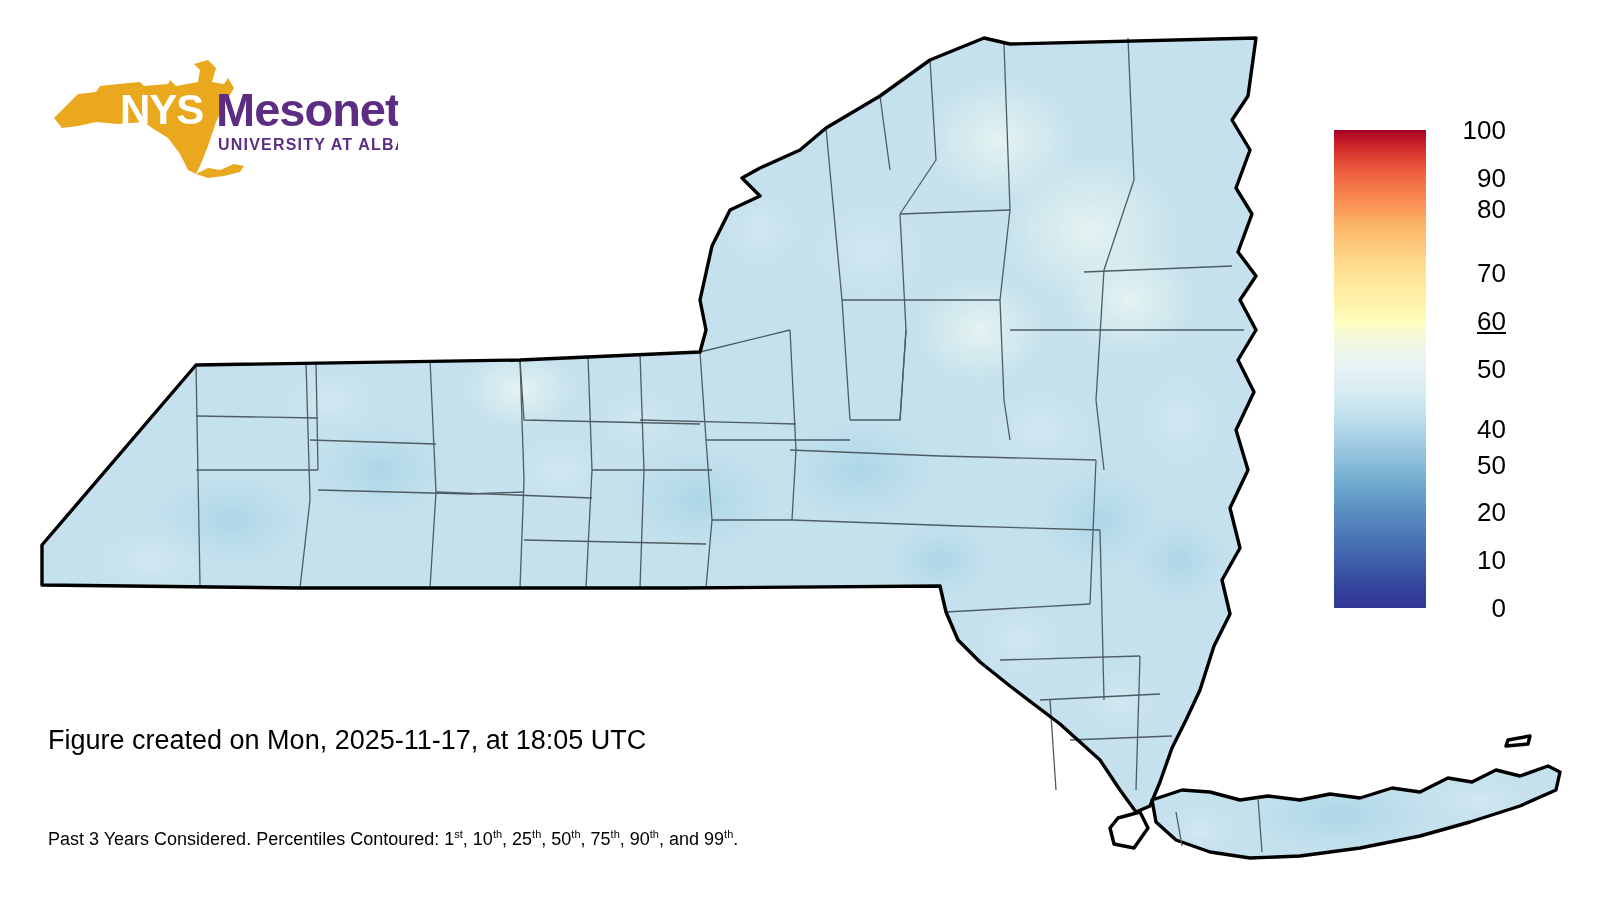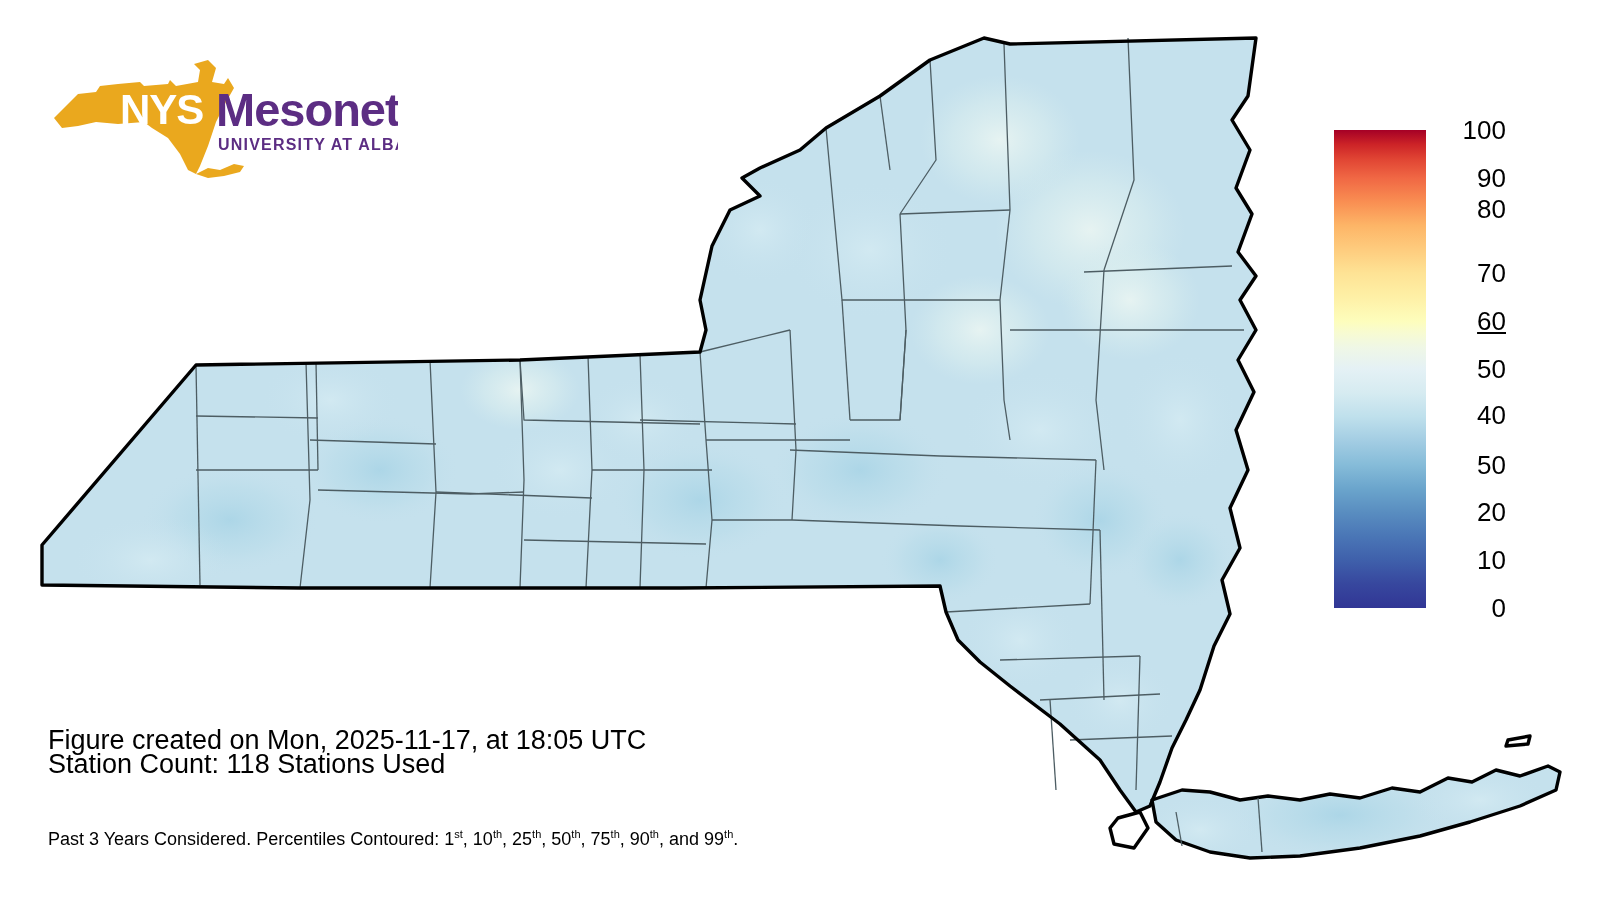--- a/index.html
+++ b/index.html
@@ -267,24 +267,23 @@
     </svg>
   </div>
 
   <div id="cbar-ticks">
       <div class="cbtick" style="top: 0px;">100</div>
       <div class="cbtick" style="top: 47.8px;">90</div>
       <div class="cbtick" style="top: 79px;">80</div>
       <div class="cbtick" style="top: 143.4px; text-align: center;">70</div>
       <div class="cbtick" style="top: 191.2px; text-decoration: underline;">60</div>
       <div class="cbtick" style="top: 239px;">50</div>
-      <div class="cbtick" style="top: 285px;">40</div>
+      <div class="cbtick" style="top: 299px;">40</div>
       <div class="cbtick" style="top: 334.6px;">50</div>
       <div class="cbtick" style="top: 382.4px;">20</div>
       <div class="cbtick" style="top: 430.2px;">10</div>
       <div class="cbtick" style="top: 478px;">0</div>
     </div>
 
   <div id="subtitle1">Figure created on Mon, 2025-11-17, at 18:05 UTC</div>
-  <div id="subtitle2">Station Count: 118 Stations Used</div>
   <div id="footnote"><span>Past 3 Years Considered. Percentiles Contoured: </span><span>1<sup>st</sup></span>, <span>10<sup>th</sup></span>, <span>25<sup>th</sup></span>, <span>50<sup>th</sup></span>, <span>75<sup>th</sup></span>, <span>90<sup>th</sup></span>, and <span>99<sup>th</sup></span>.</div>
 
 </div>
 
 </body></html>

